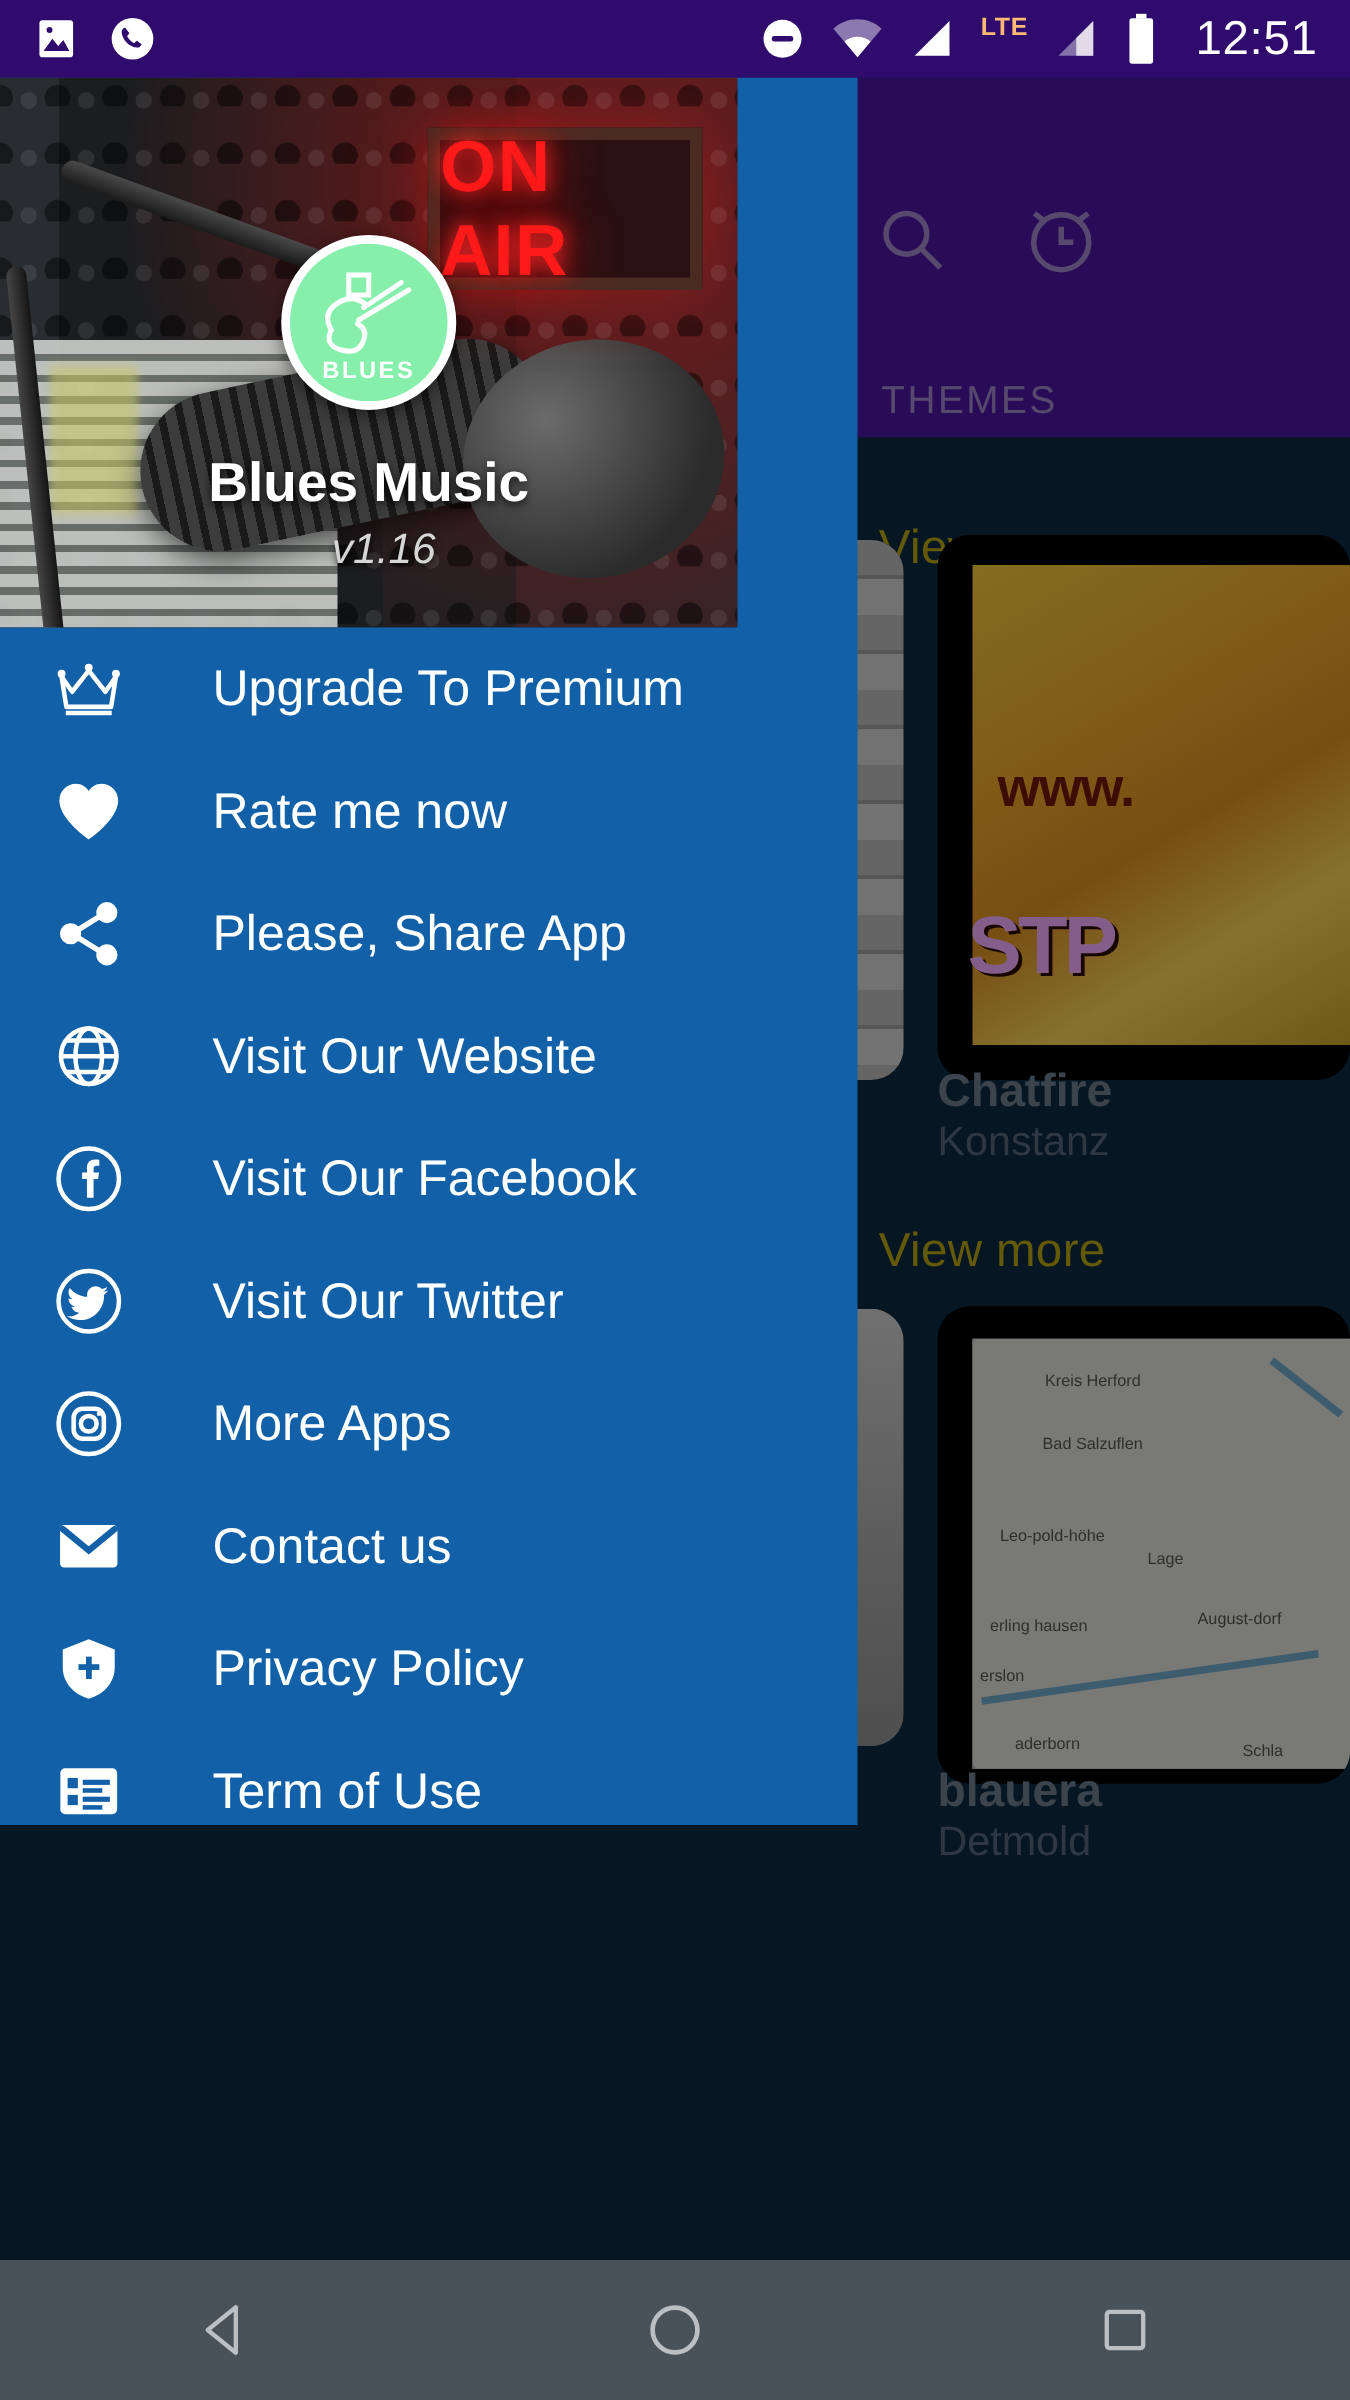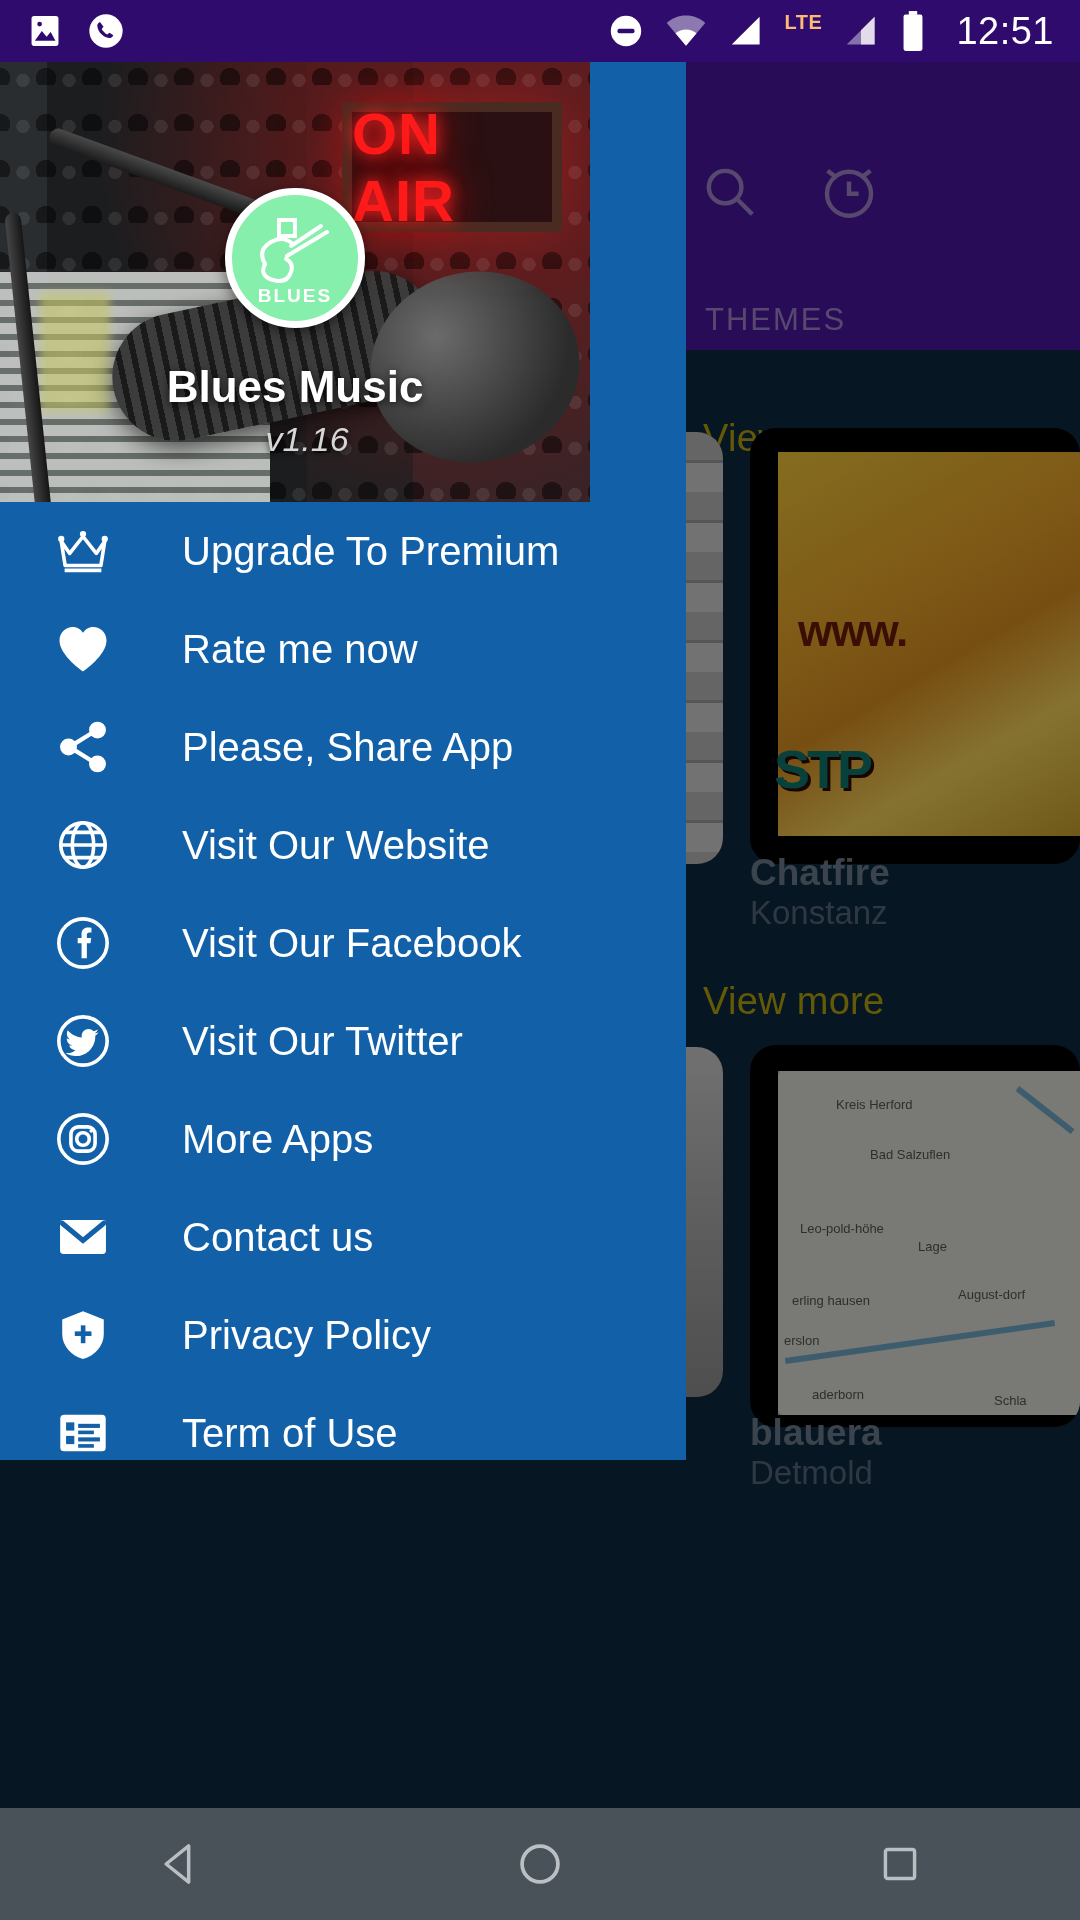--- a/index.html
+++ b/index.html
@@ -48,22 +48,22 @@
   
   #c1{ left:623px; top:370px; width:100px; height:432px; }
   #c1 .thumb{ position:absolute; inset:0; background:
       repeating-linear-gradient(180deg,#b9b9b9 0 28px,#9d9d9d 28px 31px,#cfcfcf 31px 60px);
   }
   #c2{ left:750px; top:366px; width:330px; height:436px;}
   #c2 .thumb{ position:absolute; left:28px; top:24px; right:0; bottom:28px;
     background:linear-gradient(150deg,#f0c63b 0%,#e8a82b 32%,#d98f22 55%,#f3d05a 75%,#caa22c 100%);
   }
   #c2 .www{ position:absolute; left:48px; top:178px; color:#6b1a08; font-weight:800; font-size:44px; letter-spacing:-1px; }
-  #c2 .stp{ position:absolute; left:24px; top:290px; color:#0f766e; font-weight:900; font-size:54px; letter-spacing:-3px;
-     text-shadow:3px 3px 0 #2b0b00;margin-top:20px; }
+  #c2 .stp{ position:absolute; left:24px; top:290px; color:#f0abfc; font-weight:900; font-size:65px; letter-spacing:-3px;
+     text-shadow:3px 3px 0 #2b0b00; }
   #l1{ left:750px; top:790px; }
   
   #c3{ left:623px; top:985px; width:100px; height:350px; }
   #c3 .thumb{ position:absolute; inset:0; background:linear-gradient(180deg,#cdcdcd,#a8a8a8 55%,#8f8f8f); }
   #c4{ left:750px; top:983px; width:330px; height:382px; }
   #c4 .thumb{ position:absolute; left:28px; top:26px; right:0; bottom:12px; background:#D9D9D4; }
   #c4 .mapgrid{ position:absolute; inset:0;
      background:
        linear-gradient(115deg, rgba(160,170,180,.55) 0 2px, transparent 2px 60px),
        linear-gradient(25deg, rgba(160,170,180,.5) 0 2px, transparent 2px 75px),
@@ -154,21 +154,21 @@
     position:absolute; left:0; right:0; top:358px; text-align:center;
     color:#D6D6D6; font-size:34px; font-style:italic; font-weight:400;
     text-shadow:0 2px 6px rgba(0,0,0,.8);
     padding-left:24px;
   }
 
   
   #drawer-list{ position:relative; width:686px; }
   .nav-item{
     position:relative; height:98px; display:flex; align-items:center;
-    padding-left:52px;
+    padding-left:40px;
   }
   .nav-icon{ width:62px; height:62px; display:flex; align-items:center; justify-content:center; flex:0 0 62px; }
   .nav-label{ margin-left:68px; color:#fff; font-size:40px; font-weight:400; white-space:nowrap; }
 
   
   #navbar{
     position:absolute; left:0; bottom:0; width:1080px; height:112px;
     background:#4A5259; display:flex; align-items:center; justify-content:space-around;
     z-index:60;
   }
@@ -220,21 +220,21 @@
 
     <div id="c3" class="card">
         <div class="thumb"></div>
       </div>
     <div id="c4" class="card">
       <div class="thumb">
         <div class="mapgrid"></div>
         <div class="river"></div>
         <div class="river2"></div>
         <span class="maptxt" style="left:58px;top:26px;">Kreis Herford</span>
-        <span class="maptxt" style="left:56px;top:76px;margin-left:36px;">Bad Salzuflen</span>
+        <span class="maptxt" style="left:56px;top:76px;">Bad Salzuflen</span>
         <span class="maptxt" style="left:22px;top:150px;">Leo-pold-höhe</span>
         <span class="maptxt" style="left:140px;top:168px;">Lage</span>
         <span class="maptxt" style="left:180px;top:216px;">August-dorf</span>
         <span class="maptxt" style="left:14px;top:222px;">erling hausen</span>
         <span class="maptxt" style="left:6px;top:262px;">erslon</span>
         <span class="maptxt" style="left:34px;top:316px;">aderborn</span>
         <span class="maptxt" style="left:216px;top:322px;">Schla</span>
       </div>
     </div>
     <div id="l2" class="card-label">

